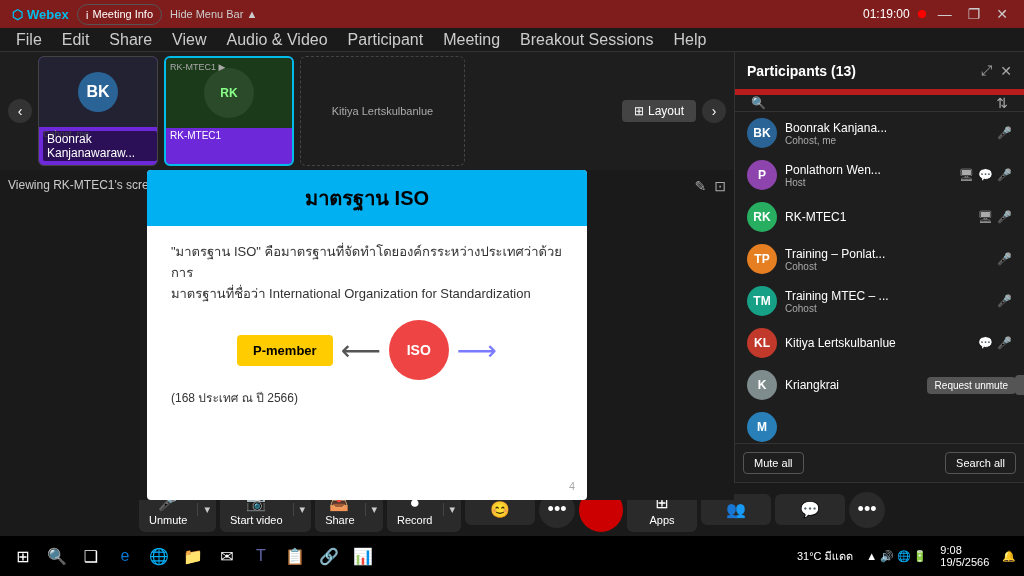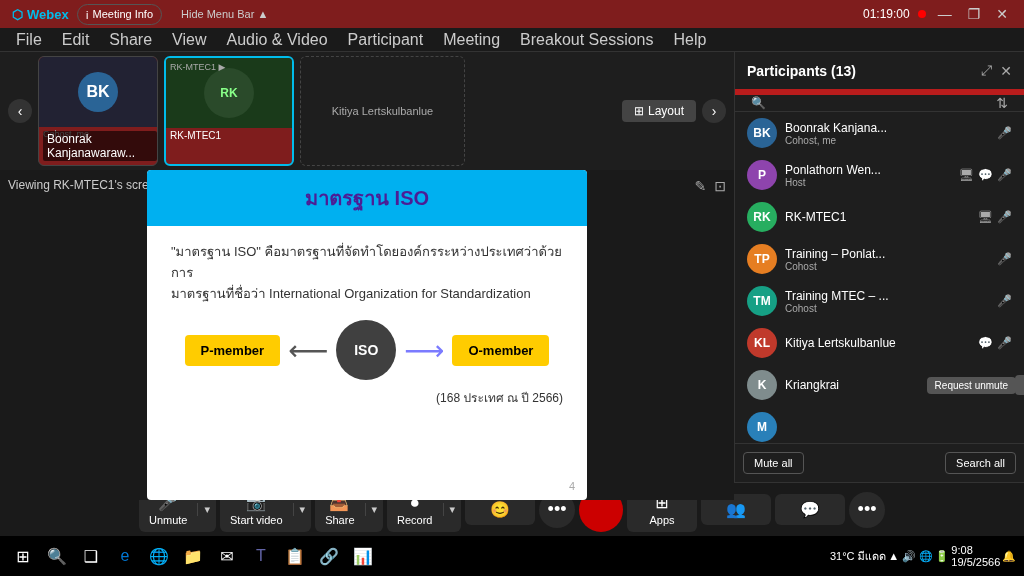--- a/index.html
+++ b/index.html
@@ -4,66 +4,66 @@
   <style>
     * { margin: 0; padding: 0; box-sizing: border-box; }
     body { width: 1024px; height: 576px; overflow: hidden; background: #1a1a1a; font-family: 'Segoe UI', sans-serif; color: #fff; }
 
     
     #topbar { height: 28px; background: #7f1d1d; display: flex; align-items: center; padding: 0 12px; justify-content: space-between; }
     #topbar .left { display: flex; align-items: center; gap: 8px; font-size: 12px; }
     #topbar .right { display: flex; align-items: center; gap: 8px; font-size: 12px; }
     .webex-logo { color: #00bceb; font-weight: bold; font-size: 13px; }
     .meeting-info-btn { background: none; border: 1px solid #555; border-radius: 12px; color: #fff; font-size: 11px; padding: 2px 8px; cursor: pointer; display: flex; align-items: center; gap: 4px; }
-    .hide-menu-btn { background: none; border: none; color: #ccc; font-size: 11px; cursor: pointer; margin-left: 11px; }
+    .hide-menu-btn { background: none; border: none; color: #ccc; font-size: 11px; cursor: pointer; }
     .record-dot { width: 8px; height: 8px; background: red; border-radius: 50%; display: inline-block; }
     .win-btn { background: none; border: none; color: #ccc; font-size: 14px; cursor: pointer; padding: 0 4px; }
 
     
     #menubar { height: 24px; background: #1a1a1a; display: flex; align-items: center; padding: 0 8px; gap: 4px; border-bottom: 1px solid #333; }
     .menu-item { font-size: 16px; color: #ccc; cursor: pointer; padding: 2px 8px; border-radius: 3px; }
 
     
     #main { display: flex; height: calc(576px - 28px - 24px - 54px - 40px); }
 
     
     #video-area { flex: 1; background: #2a2a2a; position: relative; display: flex; flex-direction: column; }
 
     
     #thumbnails { height: 125px; background: #1e1e1e; display: flex; align-items: center; padding: 4px 8px; gap: 6px; }
     .thumb-nav { width: 24px; height: 24px; background: #333; border-radius: 50%; border: none; color: #fff; cursor: pointer; font-size: 14px; display: flex; align-items: center; justify-content: center; }
-    .thumb-card { width: 120px; height: 110px; border-radius: 6px; overflow: hidden; position: relative; background: #7f1d1d; border: 1px solid #444; }
+    .thumb-card { width: 120px; height: 110px; border-radius: 6px; overflow: hidden; position: relative; background: #6d28d9; border: 1px solid #444; }
     .thumb-card.active { border: 2px solid #00bceb; }
     .thumb-name { position: absolute; bottom: 4px; left: 4px; font-size: 12px; color: #fff; background: rgba(0,0,0,0.6); padding: 1px 4px; border-radius: 2px; }
     .thumb-video { width: 100%; height: 80px; background: #444; display: flex; align-items: center; justify-content: center; }
     .thumb-avatar { width: 40px; height: 40px; border-radius: 50%; background: #666; display: flex; align-items: center; justify-content: center; font-size: 16px; font-weight: bold; }
     .thumb-empty { width: 165px; height: 110px; background: #1e1e1e; border-radius: 6px; border: 1px dashed #444; display: flex; align-items: center; justify-content: center; }
     .empty-name { font-size: 11px; color: #aaa; }
     .layout-btn { margin-left: auto; background: #444; border: none; color: #fff; padding: 4px 12px; border-radius: 4px; cursor: pointer; font-size: 12px; display: flex; align-items: center; gap: 4px; }
     .thumb-next { width: 24px; height: 24px; background: #333; border-radius: 50%; border: none; color: #fff; cursor: pointer; font-size: 14px; display: flex; align-items: center; justify-content: center; }
 
     
     #screen-share { flex: 1; position: relative; background: #1a1a1a; display: flex; align-items: center; justify-content: center; }
     .viewing-label { position: absolute; top: 8px; left: 8px; font-size: 12px; color: #ccc; }
     .zoom-controls { position: absolute; top: 8px; left: 200px; display: flex; align-items: center; gap: 6px; font-size: 12px; color: #ccc; }
     .zoom-btn { background: none; border: none; color: #ccc; font-size: 16px; cursor: pointer; }
     .corner-icons { position: absolute; top: 8px; right: 8px; display: flex; gap: 8px; }
     .corner-icon { background: none; border: none; color: #aaa; cursor: pointer; font-size: 14px; }
 
     
     .slide { width: 440px; height: 330px; background: #fff; border-radius: 4px; overflow: hidden; position: relative; color: #000; }
-    .slide-header { background: #00b0f0; padding: 12px; text-align: center; font-size: 20px; font-weight: bold; color: #4c1d95; font-family: 'Arial', sans-serif; }
+    .slide-header { background: #00b0f0; padding: 12px; text-align: center; font-size: 20px; font-weight: bold; color: #000000; font-family: 'Arial', sans-serif; }
     .slide-body { padding: 16px 24px; }
     .slide-quote { font-size: 13px; line-height: 1.6; color: #333; margin-bottom: 16px; }
     .slide-members { display: flex; align-items: center; justify-content: center; gap: 8px; margin-top: 8px; }
     .member-box { background: #ffcc00; padding: 8px 16px; border-radius: 4px; font-size: 13px; font-weight: bold; }
     .arrow-left { font-size: 28px; color: #555; }
     .arrow-right { font-size: 28px; color: #7b7bff; }
-    .iso-logo { width: 60px; height: 60px; background: #404040; border-radius: 50%; display: flex; align-items: center; justify-content: center; color: #fff; font-weight: bold; font-size: 14px; }
-    .slide-sub { text-align: right; font-size: 12px; color: #333; margin-top: 8px; }
+    .iso-logo { width: 60px; height: 60px; background: #ef4444; border-radius: 50%; display: flex; align-items: center; justify-content: center; color: #fff; font-weight: bold; font-size: 14px; }
+    .slide-sub { text-align: left; font-size: 12px; color: #333; margin-top: 8px; }
     .slide-page { position: absolute; bottom: 8px; right: 12px; font-size: 11px; color: #aaa; }
 
     
     #participants { width: 290px; background: #1e1e1e; border-left: 1px solid #333; display: flex; flex-direction: column; }
     .panel-header { display: flex; align-items: center; justify-content: space-between; padding: 10px 12px; border-bottom: 6px solid #b91c1c; }
     .panel-title { font-size: 14px; font-weight: 600; }
     .panel-actions { display: flex; gap: 8px; }
     .panel-action-btn { background: none; border: none; color: #aaa; cursor: pointer; font-size: 14px; }
 
     
@@ -98,21 +98,21 @@
     .tool-btn-group { display: flex; align-items: center; background: #2a2a2a; border-radius: 6px; overflow: hidden; }
     .tool-btn-group .main-btn { display: flex; flex-direction: column; align-items: center; background: none; border: none; color: #fff; padding: 6px 10px; cursor: pointer; font-size: 11px; gap: 2px; }
     .tool-btn-group .arrow-btn { background: none; border: none; border-left: 1px solid #444; color: #ccc; padding: 0 6px; cursor: pointer; font-size: 11px; height: 100%; }
     .tool-btn-group .main-btn .icon { font-size: 16px; }
     .more-btn { background: #2a2a2a; border: none; border-radius: 50%; width: 36px; height: 36px; color: #fff; cursor: pointer; font-size: 18px; display: flex; align-items: center; justify-content: center; }
 
     
     #taskbar { height: 40px; background: #000; display: flex; align-items: center; padding: 0 8px; gap: 4px; }
     .taskbar-left { display: flex; align-items: center; gap: 4px; }
     .taskbar-icon { width: 30px; height: 30px; display: flex; align-items: center; justify-content: center; cursor: pointer; border-radius: 4px; font-size: 16px; }
-    .taskbar-right { margin-left: auto; display: flex; align-items: center; gap: 2px; font-size: 11px; color: #fff; }
+    .taskbar-right { margin-left: auto; display: flex; align-items: center; gap: 13px; font-size: 11px; color: #fff; }
     .sys-time { font-size: 11px; }
 
     
     .tooltip { position: absolute; background: #444; color: #fff; font-size: 11px; padding: 4px 8px; border-radius: 4px; white-space: nowrap; bottom: 110%; right: 0; pointer-events: none; }
   </style>
 </head>
 <body>
 
 <div id="topbar">
   <div class="left">
@@ -203,21 +203,20 @@
         <div class="slide-body">
           <div class="slide-quote" style="white-space:pre-line;">"มาตรฐาน ISO" คือมาตรฐานที่จัดทำโดยองค์กรระหว่างประเทศว่าด้วยการ
 มาตรฐานที่ชื่อว่า International Organization for Standardization</div>
           <div class="slide-members">
             <div class="member-box">P-member</div>
             <span class="arrow-left">⟵</span>
             <div class="iso-logo">
               <span>ISO</span>
             </div>
             <span class="arrow-right">⟶</span>
-            <div class="member-box">O-member</div>
           </div>
           <div class="slide-sub">(168 ประเทศ ณ ปี 2566)</div>
         </div>
         <div class="slide-page">4</div>
       </div>
     </div>
   </div>
 
   <div id="participants">
     <div class="panel-header">

